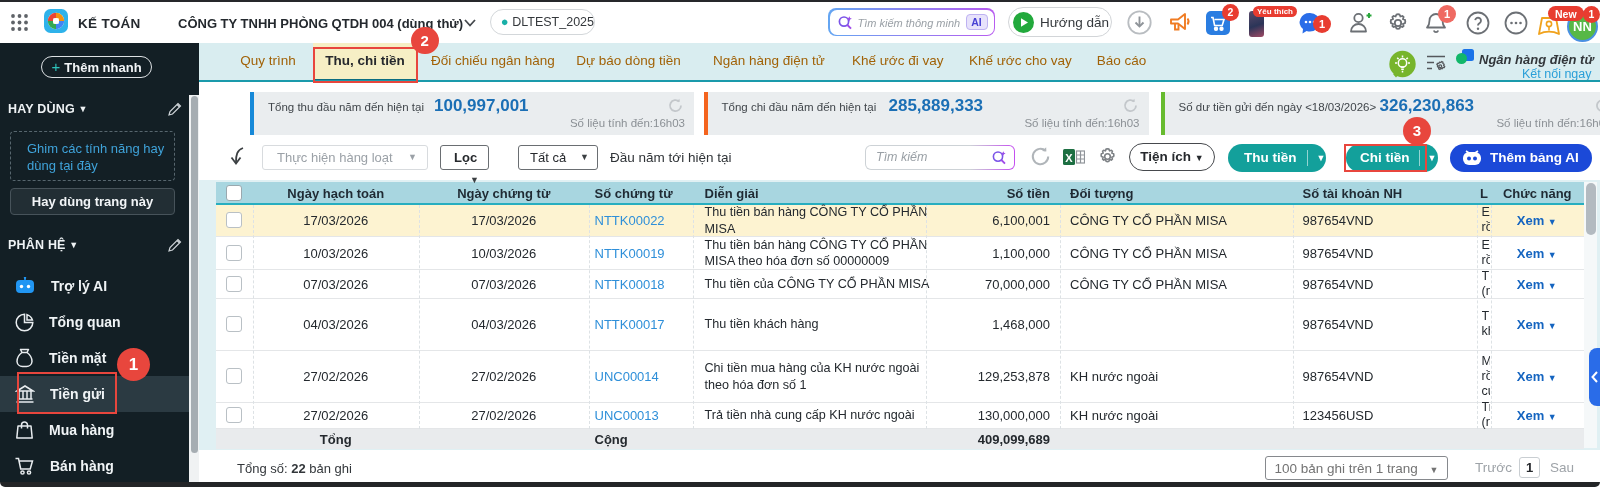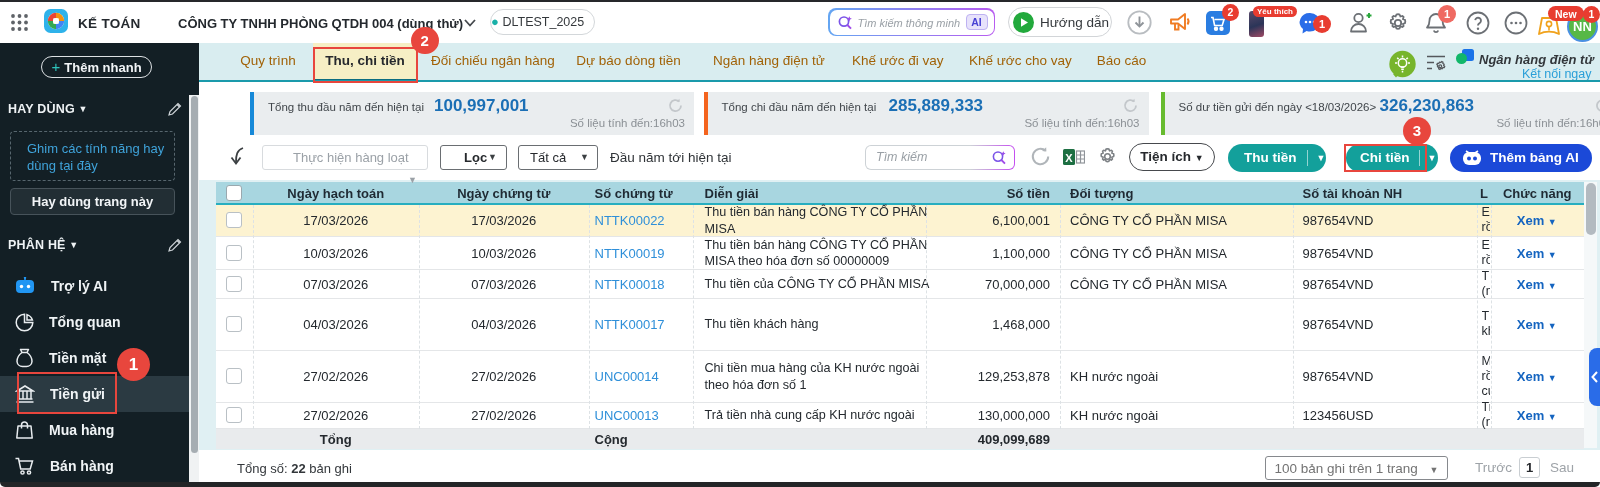--- a/index.html
+++ b/index.html
@@ -75,21 +75,21 @@
       <path d="M12 20.2 A8.2 8.2 0 0 1 3.8 12 L8.9 12 A3.4 3.4 0 0 0 12 15.1 Z" fill="#34a853"></path>
       <path d="M20.2 12 A8.2 8.2 0 0 1 12 20.2 L12 15.1 A3.4 3.4 0 0 0 15.1 12 Z" fill="#4285f4"></path>
       <rect x="9.3" y="9.3" width="5.4" height="5.4" fill="#fff" transform="rotate(0 12 12)"></rect>
     </g>
   </svg>
   <span class="abs" style="left:78px;top:14px;font-size:13.5px;font-weight:bold;color:#24292e;letter-spacing:.3px">KẾ TOÁN</span>
   <span class="abs" style="left:178px;top:14px;font-size:13px;font-weight:bold;color:#24292e">CÔNG TY TNHH PHÒNG QTDH 004 (dùng thử)</span>
   <svg class="abs" style="left:463px;top:16px" width="14" height="10">
       <path d="M2 2 L7 7.5 L12 2" stroke="#45494d" stroke-width="1.8" fill="none"></path>
     </svg>
-  <span class="abs" style="left:490px;top:7px;width:105px;height:26px;border:1px solid #d3d7da;border-radius:14px;background:#fff;font-size:12.5px;color:#34383c;line-height:24px;text-align:left"><span style="color:#19b0a8;font-size:13px">● </span>DLTEST_2025</span>
+  <span class="abs" style="left:490px;top:7px;width:105px;height:26px;border:1px solid #d3d7da;border-radius:14px;background:#fff;font-size:12.5px;color:#34383c;line-height:24px;text-align:right"><span style="color:#19b0a8;font-size:13px">● </span>DLTEST_2025</span>
 
   <div class="abs" style="left:828px;top:6px;width:167px;height:28px;border-radius:8px;background:linear-gradient(90deg,#64a6f2,#b85cf0);padding:1.5px">
     <div style="width:100%;height:100%;border-radius:7px;background:#fff;position:relative">
       <svg class="abs" style="left:7px;top:4px" width="17" height="17" viewBox="0 0 17 17">
           <circle cx="7" cy="7.6" r="4.6" stroke="#7b54e8" stroke-width="1.7" fill="none"></circle>
           <path d="M10.4 11 L14 14.6" stroke="#a04ae8" stroke-width="1.9"></path>
           <path d="M12.3 2.2 l.8 1.8 1.8 .8 -1.8 .8 -.8 1.8 -.8 -1.8 -1.8 -.8 1.8 -.8 z" fill="#9b4fe8"></path>
         </svg>
       <span class="abs" style="left:28px;top:7.5px;font-size:11px;font-style:italic;color:#9aa0a6">Tìm kiếm thông minh</span>
       <span class="abs" style="right:6px;top:4.5px;width:22px;height:16px;background:#e7e2fb;border:1px solid #beb2f2;border-radius:4px;color:#4740d4;font-weight:bold;font-size:10.5px;text-align:center;line-height:14px">AI</span>
@@ -314,22 +314,22 @@
     <span class="cardsub">Số liệu tính đến:16h03</span>
   </div>
 
 </div>
 <div class="abs" id="toolbar" style="left:199px;top:135px;width:1401px;height:45px;background:#fff;z-index:3">
 
   <svg class="abs" style="left:30px;top:11px" width="20" height="23" viewBox="0 0 20 23">
       <path d="M14 2 C8 4 7 9 7 16" fill="none" stroke="#3c4043" stroke-width="1.8"></path>
       <path d="M2.5 11.5 L7 17.5 L11.5 11.5" fill="none" stroke="#3c4043" stroke-width="1.8"></path>
     </svg>
-  <div class="abs" style="left:63px;top:9.5px;width:166px;height:25px;border:1px solid #d8dbde;border-radius:3px;font-size:13px;color:#9ba1a7;line-height:23px;padding-left:30px">Thực hiện hàng loạt <span style="float:right;margin-right:10px;font-size:9px;color:#9ba1a7">▼</span></div>
-  <div class="abs" style="left:241px;top:9.5px;width:67px;height:25px;border:1px solid #6a6e72;border-radius:3px;font-size:13px;font-weight:bold;color:#26292d;line-height:23px;padding-left:23px">Lọc <span style="float:right;margin-right:9px;font-size:9px;color:#3c4043;font-weight:normal">▼</span></div>
+  <div class="abs" style="left:63px;top:9.5px;width:166px;height:25px;border:1px solid #d8dbde;border-radius:3px;font-size:13px;color:#9ba1a7;line-height:23px;padding-left:14px">Thực hiện hàng loạt <span style="float:right;margin-right:10px;font-size:9px;color:#9ba1a7">▼</span></div>
+  <div class="abs" style="left:241px;top:9.5px;width:49px;height:25px;border:1px solid #6a6e72;border-radius:3px;font-size:13px;font-weight:bold;color:#26292d;line-height:23px;padding-left:13px">Lọc <span style="float:right;margin-right:9px;font-size:9px;color:#3c4043;font-weight:normal">▼</span></div>
   <div class="abs" style="left:319px;top:9.5px;width:80px;height:25px;border:1px solid #6a6e72;border-radius:3px;font-size:13px;color:#26292d;line-height:23px;padding-left:11px">Tất cả <span style="float:right;margin-right:8px;font-size:9px;color:#3c4043">▼</span></div>
   <span class="abs" style="left:411px;top:15px;font-size:13.5px;color:#2f3337">Đầu năm tới hiện tại</span>
 
   <div class="abs" style="left:666px;top:10px;width:150px;height:25px;border-radius:6px;background:linear-gradient(90deg,#cdd2d6 70%,#c44ef0);padding:1px">
     <div style="width:100%;height:100%;border-radius:5px;background:#fff;position:relative">
       <span class="abs" style="left:10px;top:4px;font-size:12.5px;font-style:italic;color:#9aa0a6">Tìm kiếm</span>
       <svg class="abs" style="right:6px;top:3px" width="17" height="17" viewBox="0 0 17 17">
           <circle cx="7" cy="7.6" r="4.6" stroke="#7b54e8" stroke-width="1.6" fill="none"></circle>
           <path d="M10.4 11 L14 14.6" stroke="#a04ae8" stroke-width="1.8"></path>
           <path d="M12.3 2.2 l.7 1.6 1.6 .7 -1.6 .7 -.7 1.6 -.7 -1.6 -1.6 -.7 1.6 -.7 z" fill="#9b4fe8"></path>

